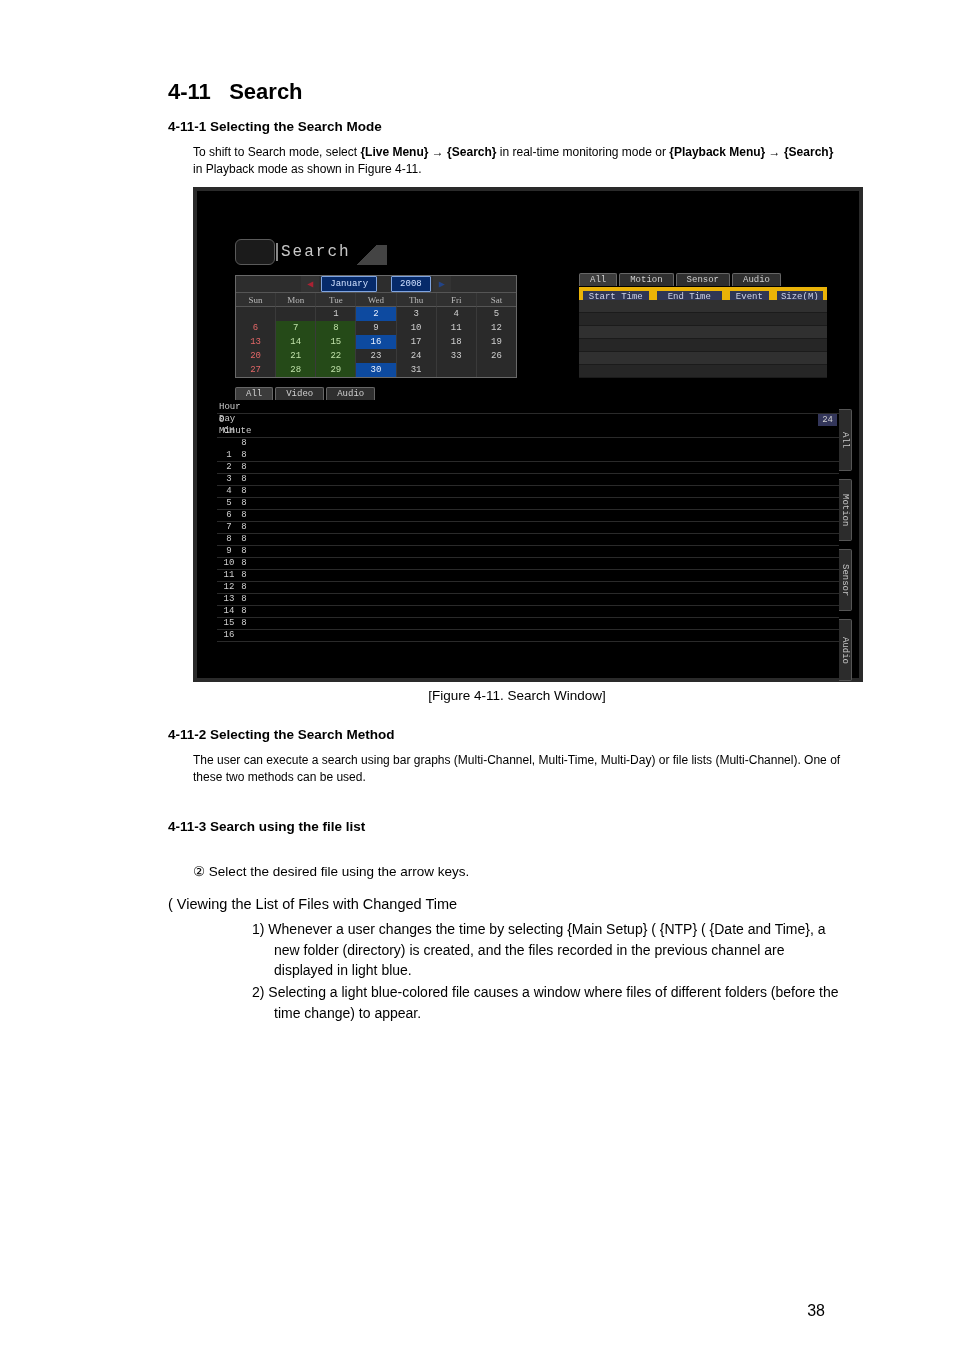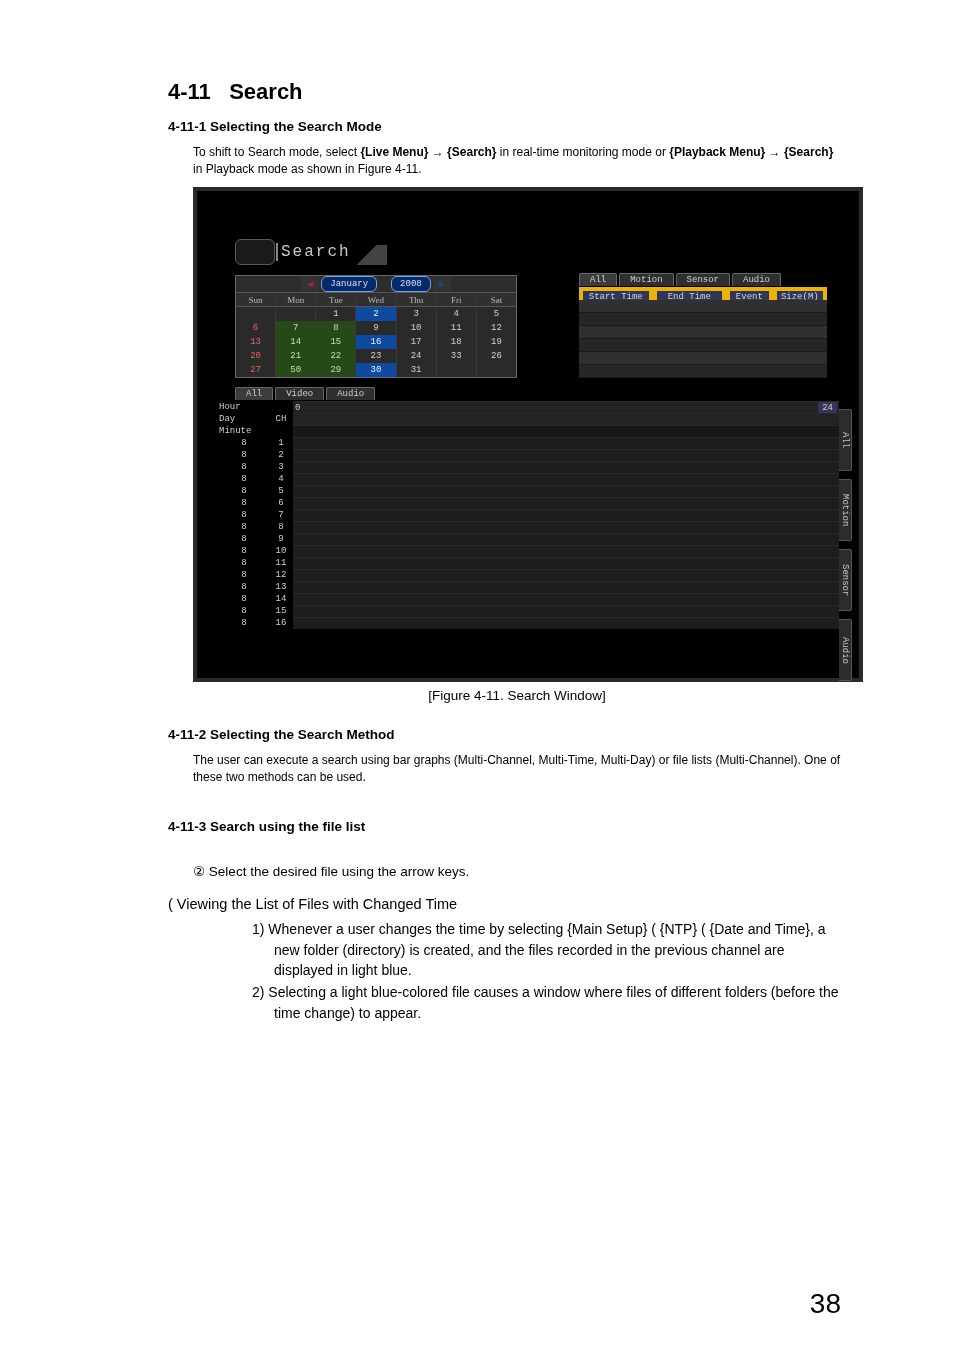--- a/index.html
+++ b/index.html
@@ -36,22 +36,22 @@
   .bold { font-weight: bold; }
   .arrow { font-weight: bold; }
   .figure-caption {
     text-align: center;
     font-size: 13.5px;
     margin-top: 6px;
   }
   .page-number {
     position: absolute;
     bottom: 36px;
-    right: 100px;
-    font-size: 28px;
+    right: 116px;
+    font-size: 16px;
   }
   
   .shot-frame {
     width: 670px;
     height: 495px;
     background: #2a2a2a;
     box-sizing: border-box;
     padding: 4px;
     margin-top: 8px;
   }
@@ -135,21 +135,21 @@
   .cal-nav .pill {
     background: #062a6a;
     border: 1px solid #7fa4e0;
     color: #cfe0ff;
     font-size: 9px;
     padding: 0 8px;
     display: flex;
     align-items: center;
     margin-left: 2px;
     margin-right: 2px;
-    border-radius: 6px;
+    border-radius: 1px;
   }
   .cal-nav .pill.year { margin-left: 12px; }
   .cal-grid {
     border-top: 1px solid #555;
   }
   .cal-row { display: flex; height: 14px; }
   .cal-row.head .cal-cell {
     background: #303030;
     color: #b8b8b8;
     border-bottom: 1px solid #555;
@@ -226,21 +226,21 @@
   }
 
   
   .timeline {
     position: absolute;
     left: 20px;
     right: 20px;
     top: 210px;
     bottom: 4px;
   }
-  .tl-row { display: flex; height: 12px; font-size: 9px; line-height: 12px; }
+  .tl-row { display: flex; height: 12px; font-size: 9px; line-height: 12px; flex-direction: column; }
   .tl-label1 { width: 50px; text-align: left; color: #cfcfcf; padding-left: 2px; }
   .tl-label2 { width: 24px; text-align: center; color: #cfcfcf; }
   .tl-bar {
     flex: 1;
     background: #1d1d1d;
     border-top: 1px solid #2a2a2a;
     position: relative;
   }
   .tl-row.head .tl-bar { background: #232323; }
   .tl-row.head .tick0, .tl-row.head .tick24 {
@@ -386,21 +386,21 @@
                   <div class="cal-cell sun">20</div>
                   <div class="cal-cell mark">21</div>
                   <div class="cal-cell mark">22</div>
                   <div class="cal-cell">23</div>
                   <div class="cal-cell">24</div>
                   <div class="cal-cell">33</div>
                   <div class="cal-cell">26</div>
                 </div>
                 <div class="cal-row">
                   <div class="cal-cell sun">27</div>
-                  <div class="cal-cell mark">50</div>
+                  <div class="cal-cell mark">28</div>
                   <div class="cal-cell mark">29</div>
                   <div class="cal-cell selected">30</div>
                   <div class="cal-cell">31</div>
                   <div class="cal-cell"></div>
                   <div class="cal-cell"></div>
                 </div>
               </div>
           </div>
         </div>
 

